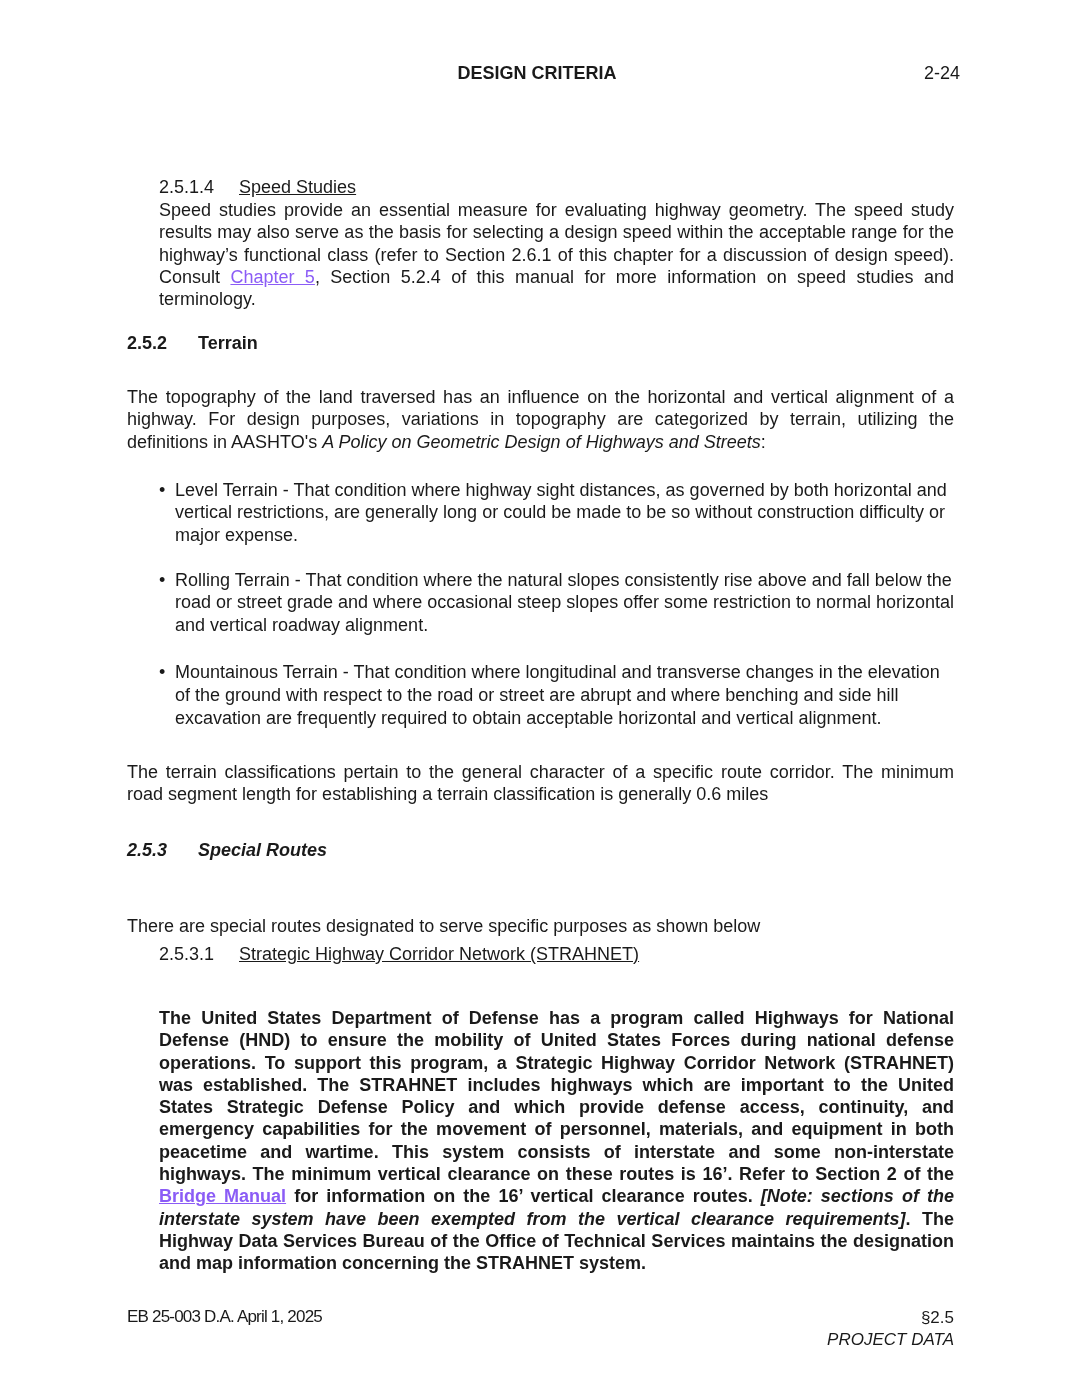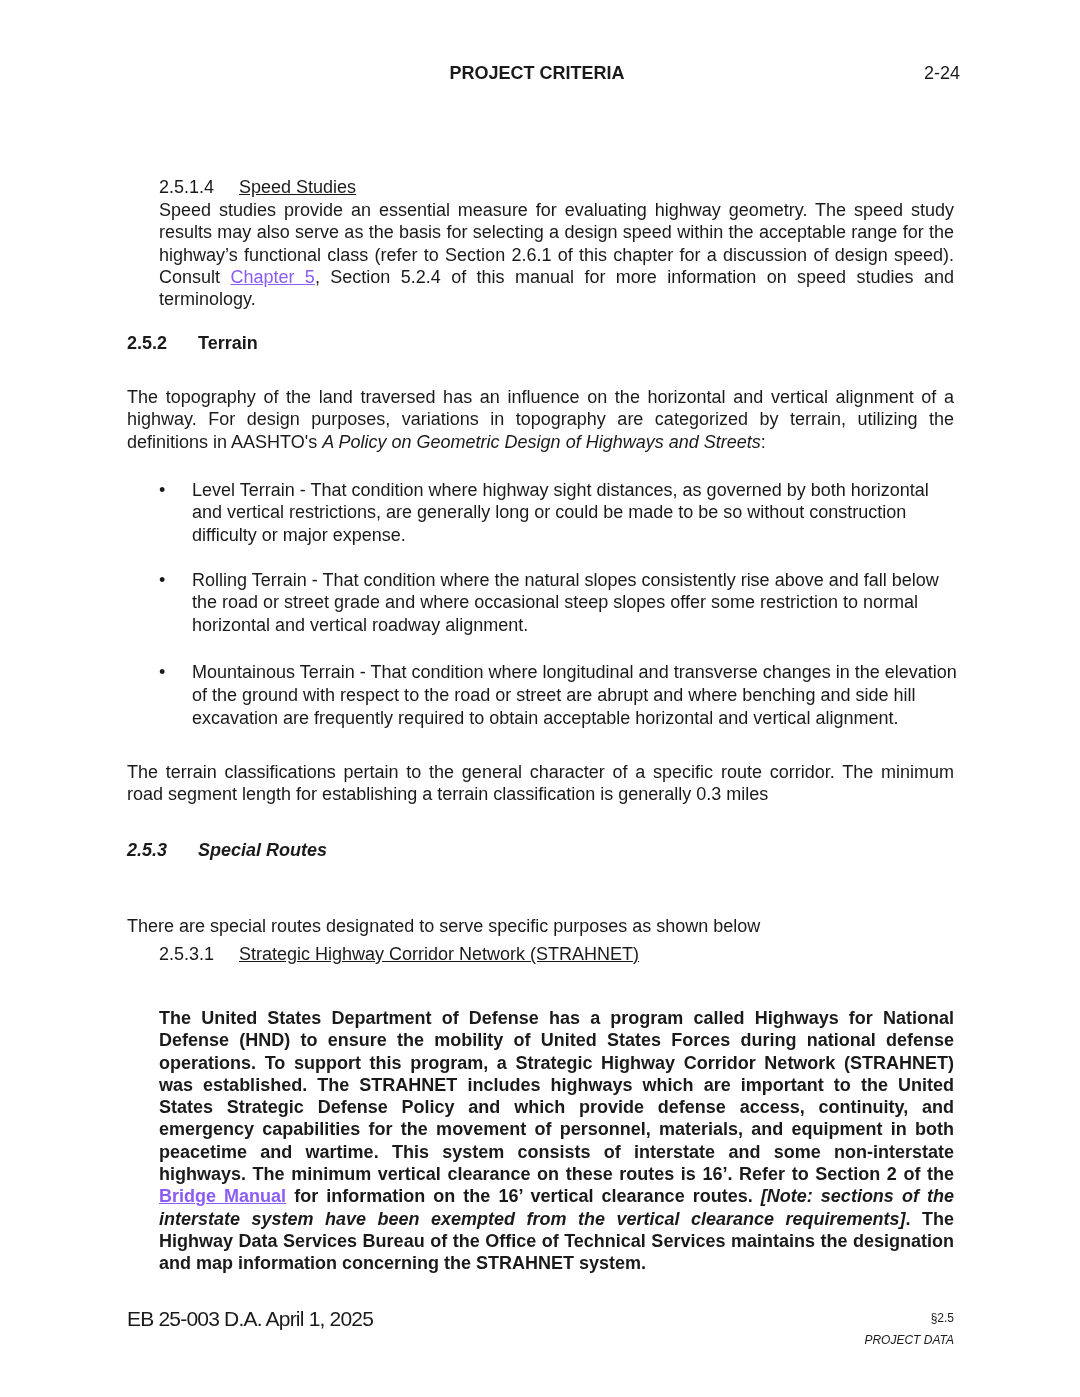--- a/index.html
+++ b/index.html
@@ -13,31 +13,31 @@
   .page-num { right: 120px; top: 63px; font-size: 18px; }
   .subhead { left: 159px; font-size: 18px; }
   .subhead .num { display: inline-block; width: 80px; margin-top: 28px; }
   .subhead .title { text-decoration: underline; }
   .para { left: 159px; width: 795px; text-align: justify; line-height: 22.3px; font-size: 18px; }
   .para.wide { left: 127px; width: 827px; }
   .section-head { left: 127px; font-weight: bold; font-size: 18px; }
   .section-head .num { display: inline-block; width: 71px; }
   .bullet { left: 159px; width: 800px; font-size: 18px; line-height: 22.3px; }
   .bullet .dot { position: absolute; left: 0; top: 0; width: 32px; }
-  .bullet .txt { margin-left: 33px; display: block; }
+  .bullet .txt { margin-left: 16px; display: block; }
   a.link { color: #8b5cf6; text-decoration: underline; }
   em { font-style: italic; }
-  .footer-left { left: 127px; top: 1307px; font-size: 21px; letter-spacing: -0.8px; }
-  .footer-right { right: 126px; top: 1307px; font-size: 12px; text-align: right; line-height: 22px; }
+  .footer-left { left: 127px; top: 1307px; font-size: 17px; letter-spacing: -0.8px; }
+  .footer-right { right: 126px; top: 1307px; font-size: 17px; text-align: right; line-height: 22px; }
   .footer-right .sub { font-style: italic; }
 </style>
 </head>
 <body>
 
-<div class="abs header-title">PROJECT CRITERIA</div>
+<div class="abs header-title">DESIGN CRITERIA</div>
 <div class="abs page-num">2-24</div>
 
 <div class="abs subhead" style="top:149px;">
   <span class="num">2.5.1.4</span><span class="title">Speed Studies</span>
 </div>
 <div class="abs para" style="top:199px;">
   <span>Speed studies provide an essential measure for evaluating highway geometry.  The speed study results may also serve as the basis for selecting a design speed within the acceptable range for the highway’s functional class (refer to Section 2.6.1 of this chapter for a discussion of design speed).  Consult </span><a class="link" href="#">Chapter 5</a><span>, Section 5.2.4 of this manual for more information on speed studies and terminology.</span>
 </div>
 
 <div class="abs section-head" style="top:333px;">
@@ -53,21 +53,21 @@
 </div>
 <div class="abs bullet" style="top:569px;">
   <span class="dot">•</span>
   <span class="txt">Rolling Terrain - That condition where the natural slopes consistently rise above and fall below the road or street grade and where occasional steep slopes offer some restriction to normal horizontal and vertical roadway alignment.</span>
 </div>
 <div class="abs bullet" style="top:661px; line-height:22.8px;">
   <span class="dot">•</span>
   <span class="txt">Mountainous Terrain - That condition where longitudinal and transverse changes in the elevation of the ground with respect to the road or street are abrupt and where benching and side hill excavation are frequently required to obtain acceptable horizontal and vertical alignment.</span>
 </div>
 
-<div class="abs para wide" style="top:761px;">The terrain classifications pertain to the general character of a specific route corridor. The minimum  road segment length for establishing a terrain classification is generally 0.3 miles</div>
+<div class="abs para wide" style="top:761px;">The terrain classifications pertain to the general character of a specific route corridor. The minimum  road segment length for establishing a terrain classification is generally 0.6 miles</div>
 
 <div class="abs section-head" style="top:840px;font-style:italic;">
   <span class="num">2.5.3</span><span>Special Routes</span>
 </div>
 <div class="abs para wide" style="top:904px;margin-top:11px;">There are special routes designated to serve specific purposes as shown below</div>
 
 <div class="abs subhead" style="top:916px;">
   <span class="num">2.5.3.1</span><span class="title">Strategic Highway Corridor Network (STRAHNET)</span>
 </div>
 <div class="abs para" style="top:1007px;font-weight:bold;">

